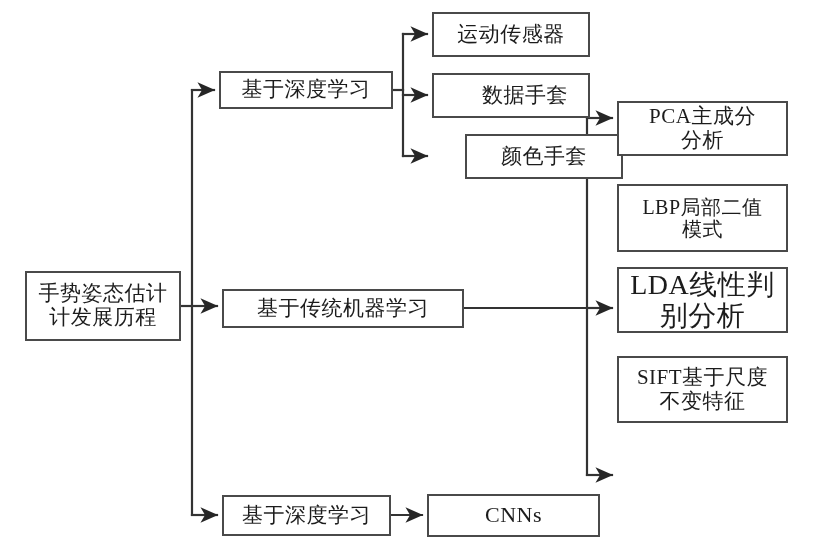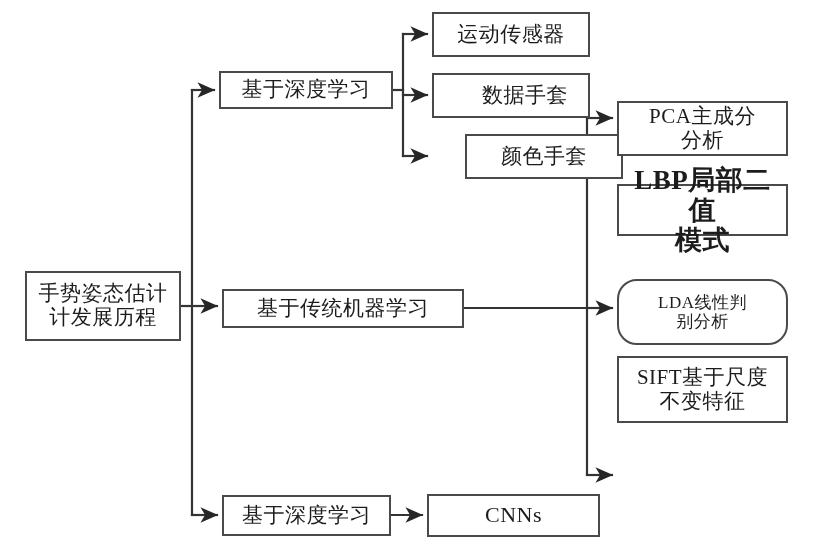--- a/index.html
+++ b/index.html
@@ -43,22 +43,22 @@
   }
   .n-root      { left: 25px;  top: 271px; width: 156px; height: 70px;  font-size: 21px; }
   .n-aux       { left: 219px; top: 71px;  width: 174px; height: 38px;  font-size: 21px; }
   .n-ml        { left: 222px; top: 289px; width: 242px; height: 39px;  font-size: 21px; }
   .n-dl        { left: 222px; top: 495px; width: 169px; height: 41px;  font-size: 21px; }
   .n-motion    { left: 432px; top: 12px;  width: 158px; height: 45px;  font-size: 21px; }
   .n-dataglove { left: 432px; top: 73px;  width: 158px; height: 45px;  font-size: 21px; padding-left: 32px; }
   .n-colorglove{ left: 432px; top: 134px; width: 158px; height: 45px;  font-size: 21px; margin-left: 33px; }
   .n-cnns      { left: 427px; top: 494px; width: 173px; height: 43px;  font-size: 22px; }
   .n-pca       { left: 617px; top: 101px; width: 171px; height: 55px;  font-size: 21px; }
-  .n-lbp       { left: 617px; top: 184px; width: 171px; height: 52px;  font-size: 27px; font-weight: bold; }
-  .n-lda       { left: 617px; top: 279px; width: 171px; height: 66px;  font-size: 17px; border-radius: 20px; }
+  .n-lbp       { left: 617px; top: 184px; width: 171px; height: 68px;  font-size: 20px; }
+  .n-lda       { left: 617px; top: 267px; width: 171px; height: 66px;  font-size: 28px; }
   .n-sift      { left: 617px; top: 356px; width: 171px; height: 67px;  font-size: 21px; }
   .n-hog       { left: 617px; top: 442px; width: 171px; height: 66px;  font-size: 21px; }
 </style>
 </head>
 <body>
 
 <div id="diagram-root">
 
   <svg id="edge-layer" viewBox="0 0 817 559" width="817" height="559" xmlns="http://www.w3.org/2000/svg">
     <defs>

